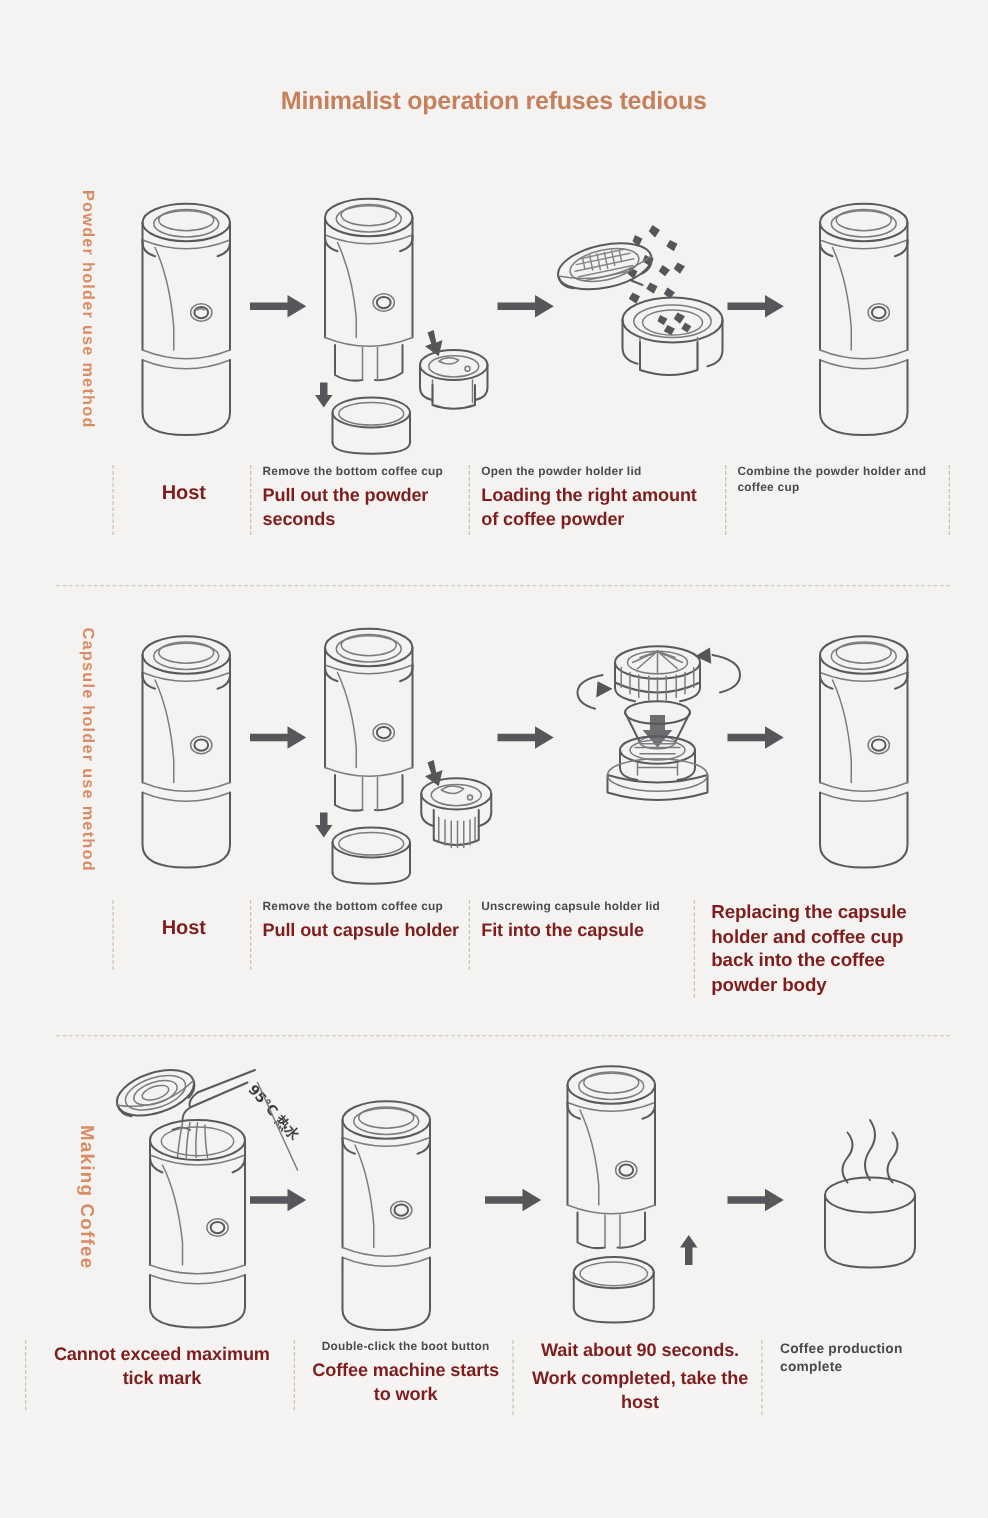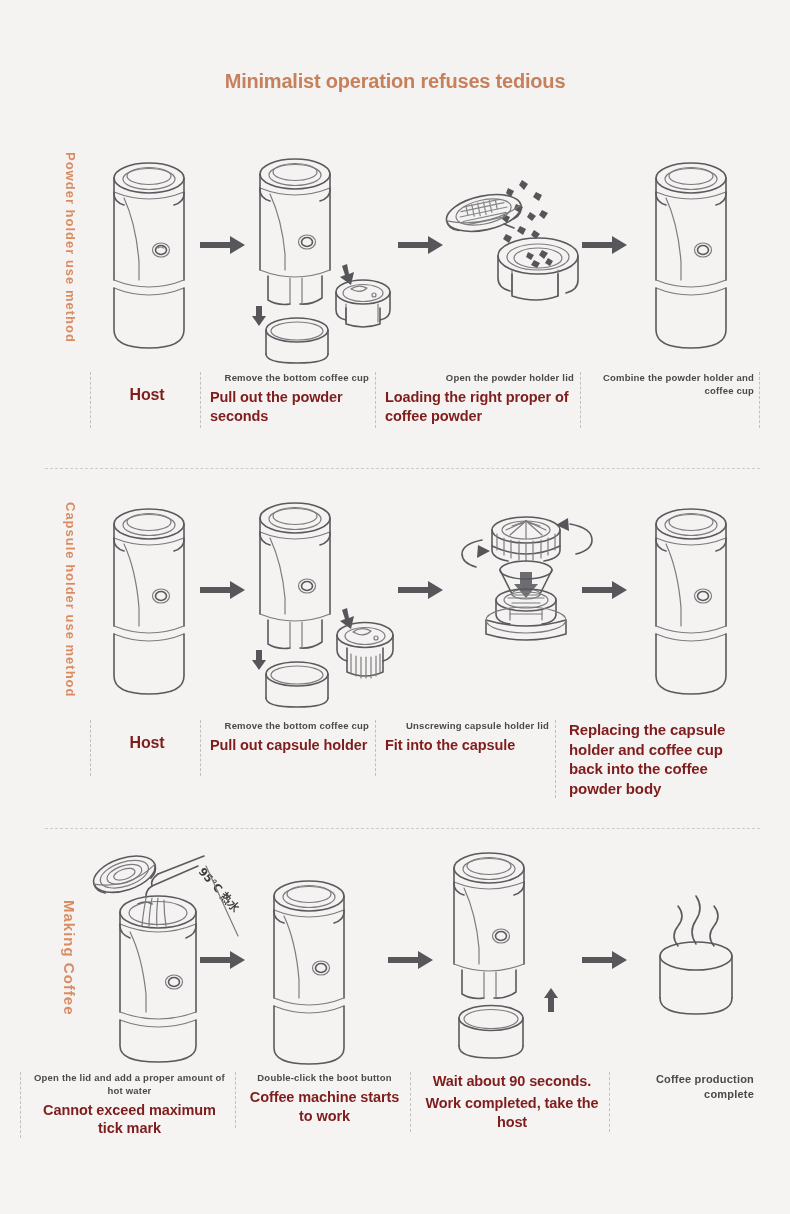--- a/index.html
+++ b/index.html
@@ -99,21 +99,20 @@
     right: 0; top: 0; bottom: 0;
     border-left: 1px dashed #c3c0bc;
   }
 
   .cap-sub {
     font-size: 9.5px;
     font-weight: bold;
     color: #4a4a4a;
     line-height: 1.35;
     letter-spacing: 0.2px;
-    text-align: right;
   }
   .cap-main {
     font-size: 14.5px;
     font-weight: bold;
     color: #7f1d1d;
     line-height: 1.3;
     margin-top: 3px;
     letter-spacing: -0.1px;
   }
   .cap-main.big   { font-size: 15px; }
@@ -319,21 +318,21 @@
       <div class="cap-row" style="top:232px;">
         <div class="cap divider" style="width:110px;padding-top:10px;">
           <div class="cap-main host cap-center">Host</div>
         </div>
         <div class="cap divider" style="width:175px;">
           <div class="cap-sub">Remove the bottom coffee cup</div>
           <div class="cap-main">Pull out the powder seconds</div>
         </div>
         <div class="cap divider" style="width:205px;">
           <div class="cap-sub">Open the powder holder lid</div>
-          <div class="cap-main">Loading the right proper of coffee powder</div>
+          <div class="cap-main">Loading the right amount of coffee powder</div>
         </div>
         <div class="cap divider divider-right" style="width:180px;">
           <div class="cap-sub">Combine the powder holder and coffee cup</div>
         </div>
       </div>
 
     </div>
   </div>
 
   <div class="row-sep" id="sep-1"></div>
@@ -661,21 +660,20 @@
             <path class="ln" d="M18 68 L18 110"></path>
             <path class="ln" d="M90 68 L90 110"></path>
             <path class="ln" d="M18 110 Q18 126 54 126 Q90 126 90 110"></path>
           </svg>
         </div>
 
       </div>
 
       <div class="cap-row" style="top:232px;">
         <div class="cap divider" style="width:215px;">
-          <div class="cap-sub cap-center">Open the lid and add a proper amount of hot water</div>
           <div class="cap-main cap-center">Cannot exceed maximum tick mark</div>
         </div>
         <div class="cap divider" style="width:175px;">
           <div class="cap-sub cap-center">Double-click the boot button</div>
           <div class="cap-main cap-center">Coffee machine starts to work</div>
         </div>
         <div class="cap divider divider-right" style="width:200px;">
           <div class="cap-main cap-center" style="margin-top:0;">Wait about 90 seconds.</div>
           <div class="cap-main cap-center">Work completed, take the host</div>
         </div>

